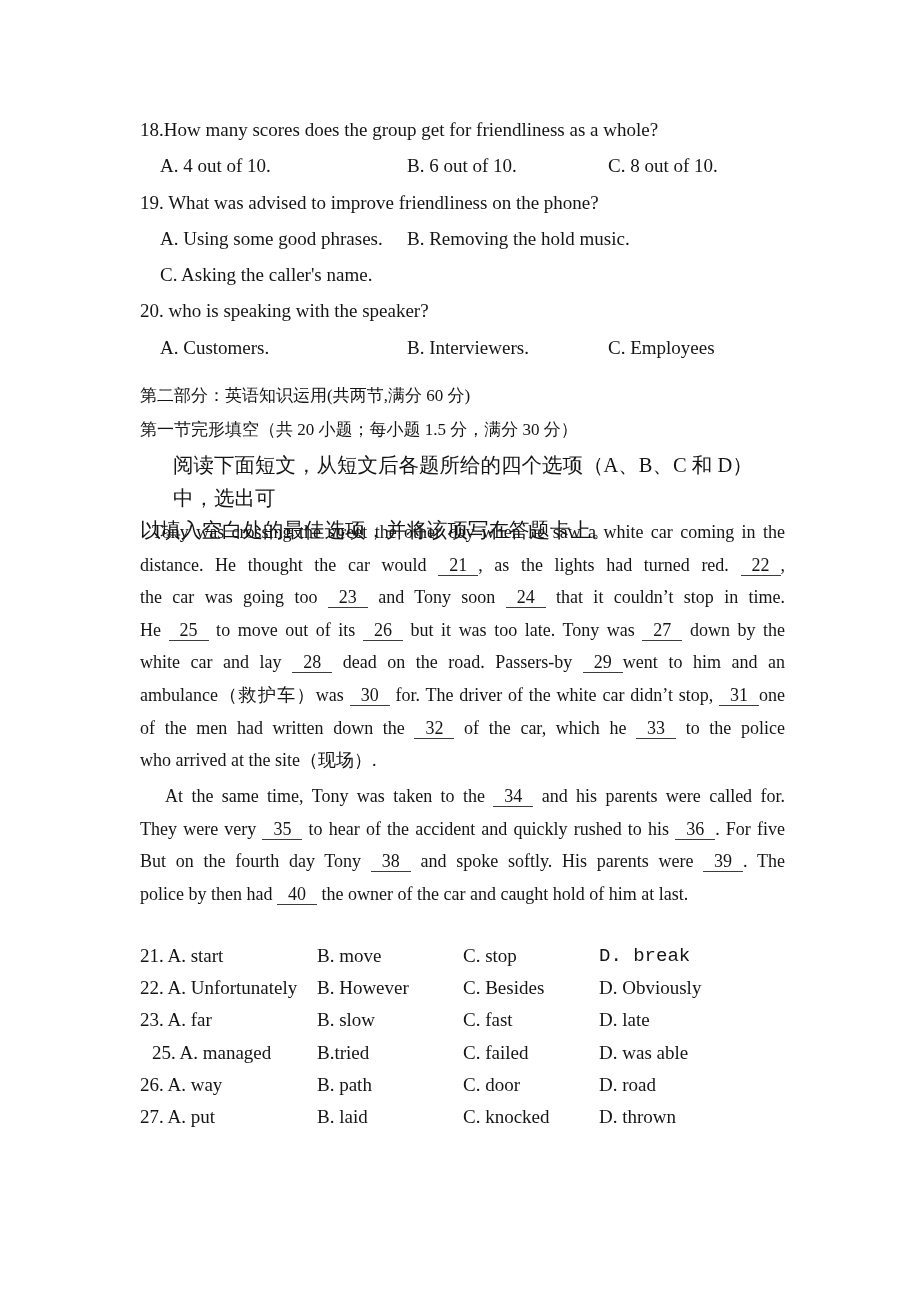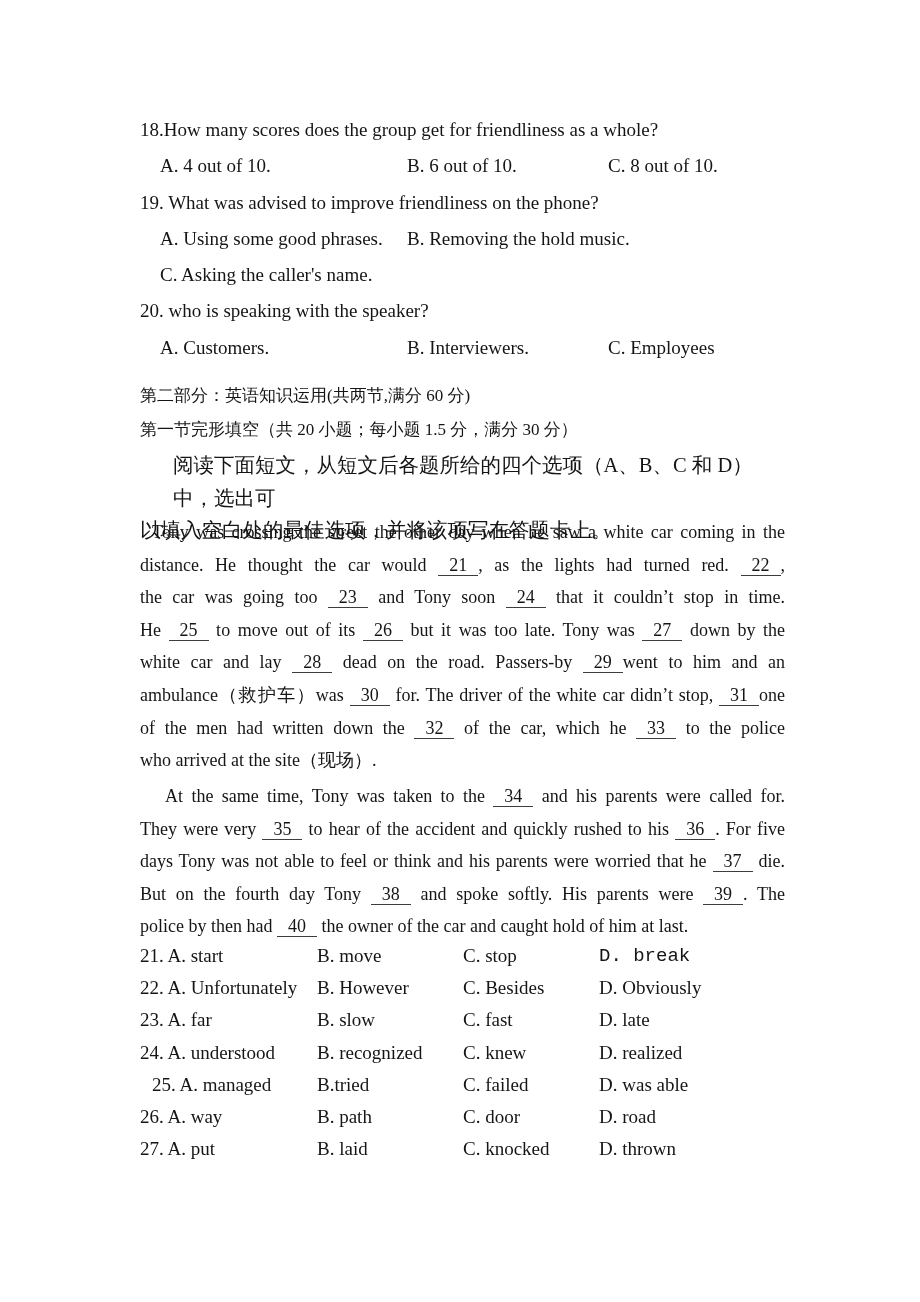--- a/index.html
+++ b/index.html
@@ -96,21 +96,20 @@
       <div class="pline just">the car was going too <span class="blank">23</span> and Tony soon <span class="blank">24</span> that it couldn’t stop in time.</div>
       <div class="pline just">He <span class="blank">25</span> to move out of its <span class="blank">26</span> but it was too late. Tony was <span class="blank">27</span> down by the</div>
       <div class="pline just">white car and lay <span class="blank">28</span> dead on the road. Passers-by <span class="blank">29</span>went to him and an</div>
       <div class="pline just">ambulance（救护车）was <span class="blank">30</span> for. The driver of the white car didn’t stop, <span class="blank">31</span>one</div>
       <div class="pline just">of the men had written down the <span class="blank">32</span> of the car, which he <span class="blank">33</span> to the police</div>
       <div class="pline">who arrived at the site（现场）.</div>
     </div>
   <div class="passage passage-2">
       <div class="pline just indent-md">At the same time, Tony was taken to the <span class="blank">34</span> and his parents were called for.</div>
       <div class="pline just">They were very <span class="blank">35</span> to hear of the accident and quickly rushed to his <span class="blank">36</span>. For five</div>
-      <div class="pline just">days Tony was not able to feel or think and his parents were worried that he <span class="blank">37</span> die.</div>
       <div class="pline just">But on the fourth day Tony <span class="blank">38</span> and spoke softly. His parents were <span class="blank">39</span>. The</div>
       <div class="pline">police by then had <span class="blank">40</span> the owner of the car and caught hold of him at last.</div>
     </div>
 
   <div class="cloze-rows">
       <div class="line">
         <span class="opt" style="left: 0px;">21. A. start</span>
         <span class="opt" style="left: 177px;">B. move</span>
         <span class="opt" style="left: 323px;">C. stop</span>
         <span class="opt" style="left: 459px; font-family: Liberation Mono, monospace;">D. break</span>
@@ -121,26 +120,20 @@
         <span class="opt" style="left: 323px;">C. Besides</span>
         <span class="opt" style="left: 459px;">D. Obviously</span>
       </div>
       <div class="line">
         <span class="opt" style="left: 0px;">23. A. far</span>
         <span class="opt" style="left: 177px;">B. slow</span>
         <span class="opt" style="left: 323px;">C. fast</span>
         <span class="opt" style="left: 459px;">D. late</span>
       </div>
       <div class="line">
-        <span class="opt" style="left: 0px;">24. A. understood</span>
-        <span class="opt" style="left: 177px;">B. recognized</span>
-        <span class="opt" style="left: 323px;">C. knew</span>
-        <span class="opt" style="left: 459px;">D. realized</span>
-      </div>
-      <div class="line">
         <span class="opt" style="left: 12px;">25. A. managed</span>
         <span class="opt" style="left: 177px; font-family: Liberation Serif, serif;">B.tried</span>
         <span class="opt" style="left: 323px;">C. failed</span>
         <span class="opt" style="left: 459px;">D. was able</span>
       </div>
       <div class="line">
         <span class="opt" style="left: 0px;">26. A. way</span>
         <span class="opt" style="left: 177px;">B. path</span>
         <span class="opt" style="left: 323px;">C. door</span>
         <span class="opt" style="left: 459px;">D. road</span>

